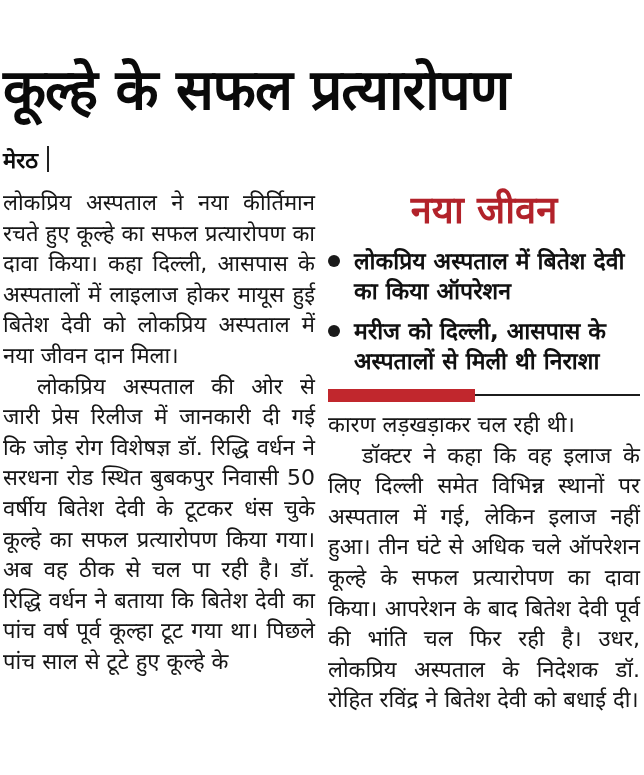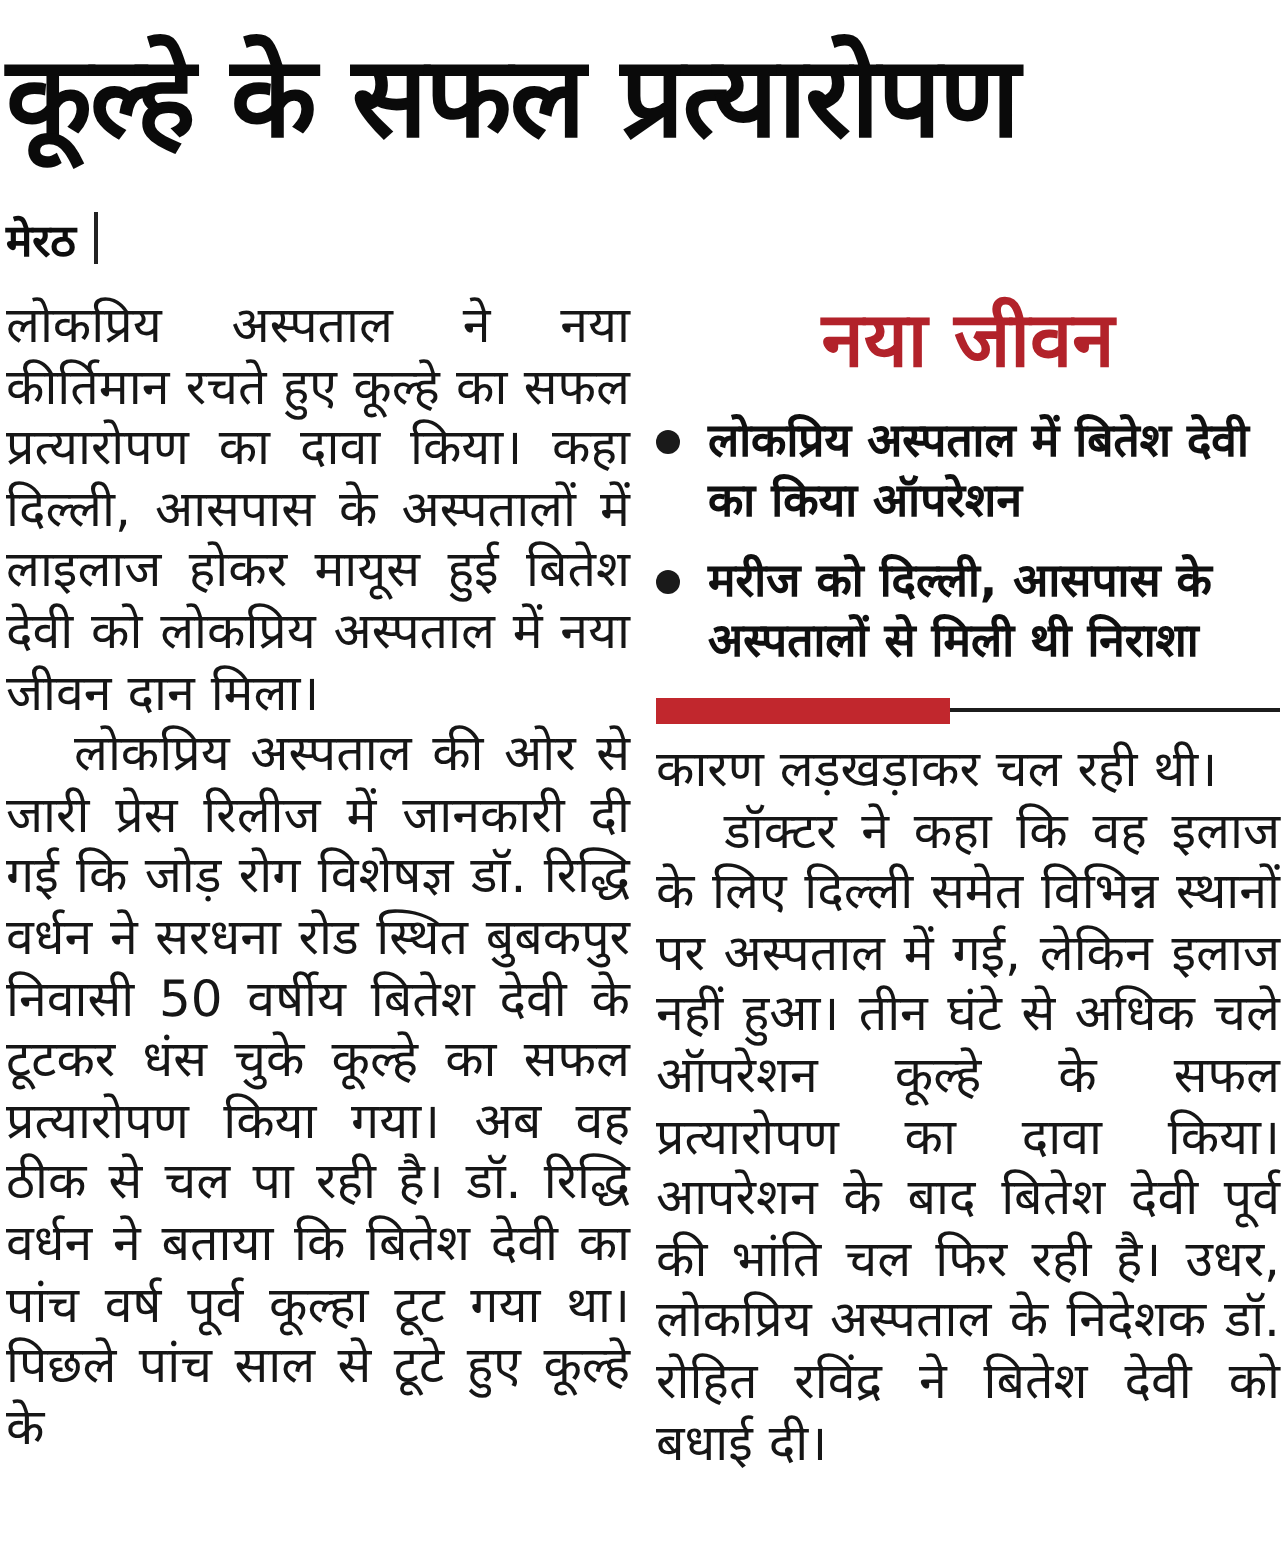--- a/index.html
+++ b/index.html
@@ -13,20 +13,21 @@
   body{
     width:644px;height:775px;
     overflow:hidden;
     font-family:"DejaVu Sans", sans-serif;
     color:var(--ink);
   }
   .page{
     width:644px;height:563px;
     padding:6px 4px 4px 3px;
     background:var(--bg);
+    margin-top:40px;
   }
   
   .headline{
     font-size:56px;
     line-height:84px;
     font-weight:800;
     letter-spacing:-1px;
     color:#0a0a0a;
     margin-top:2px;
   }
@@ -43,21 +44,21 @@
     background:#222;
   }
   
   .columns{
     display:flex;
     gap:13px;
     align-items:flex-start;
   }
   .col{flex:1 1 0;min-width:0;}
   .body-text p{
-    font-size:25px;
+    font-size:22px;
     line-height:30.6px;
     text-align:justify;
     text-justify:inter-word;
     color:#161616;
   }
   .body-text p.indent{text-indent:34px;}
   
   .hl-title{
     color:var(--red);
     font-size:38px;

